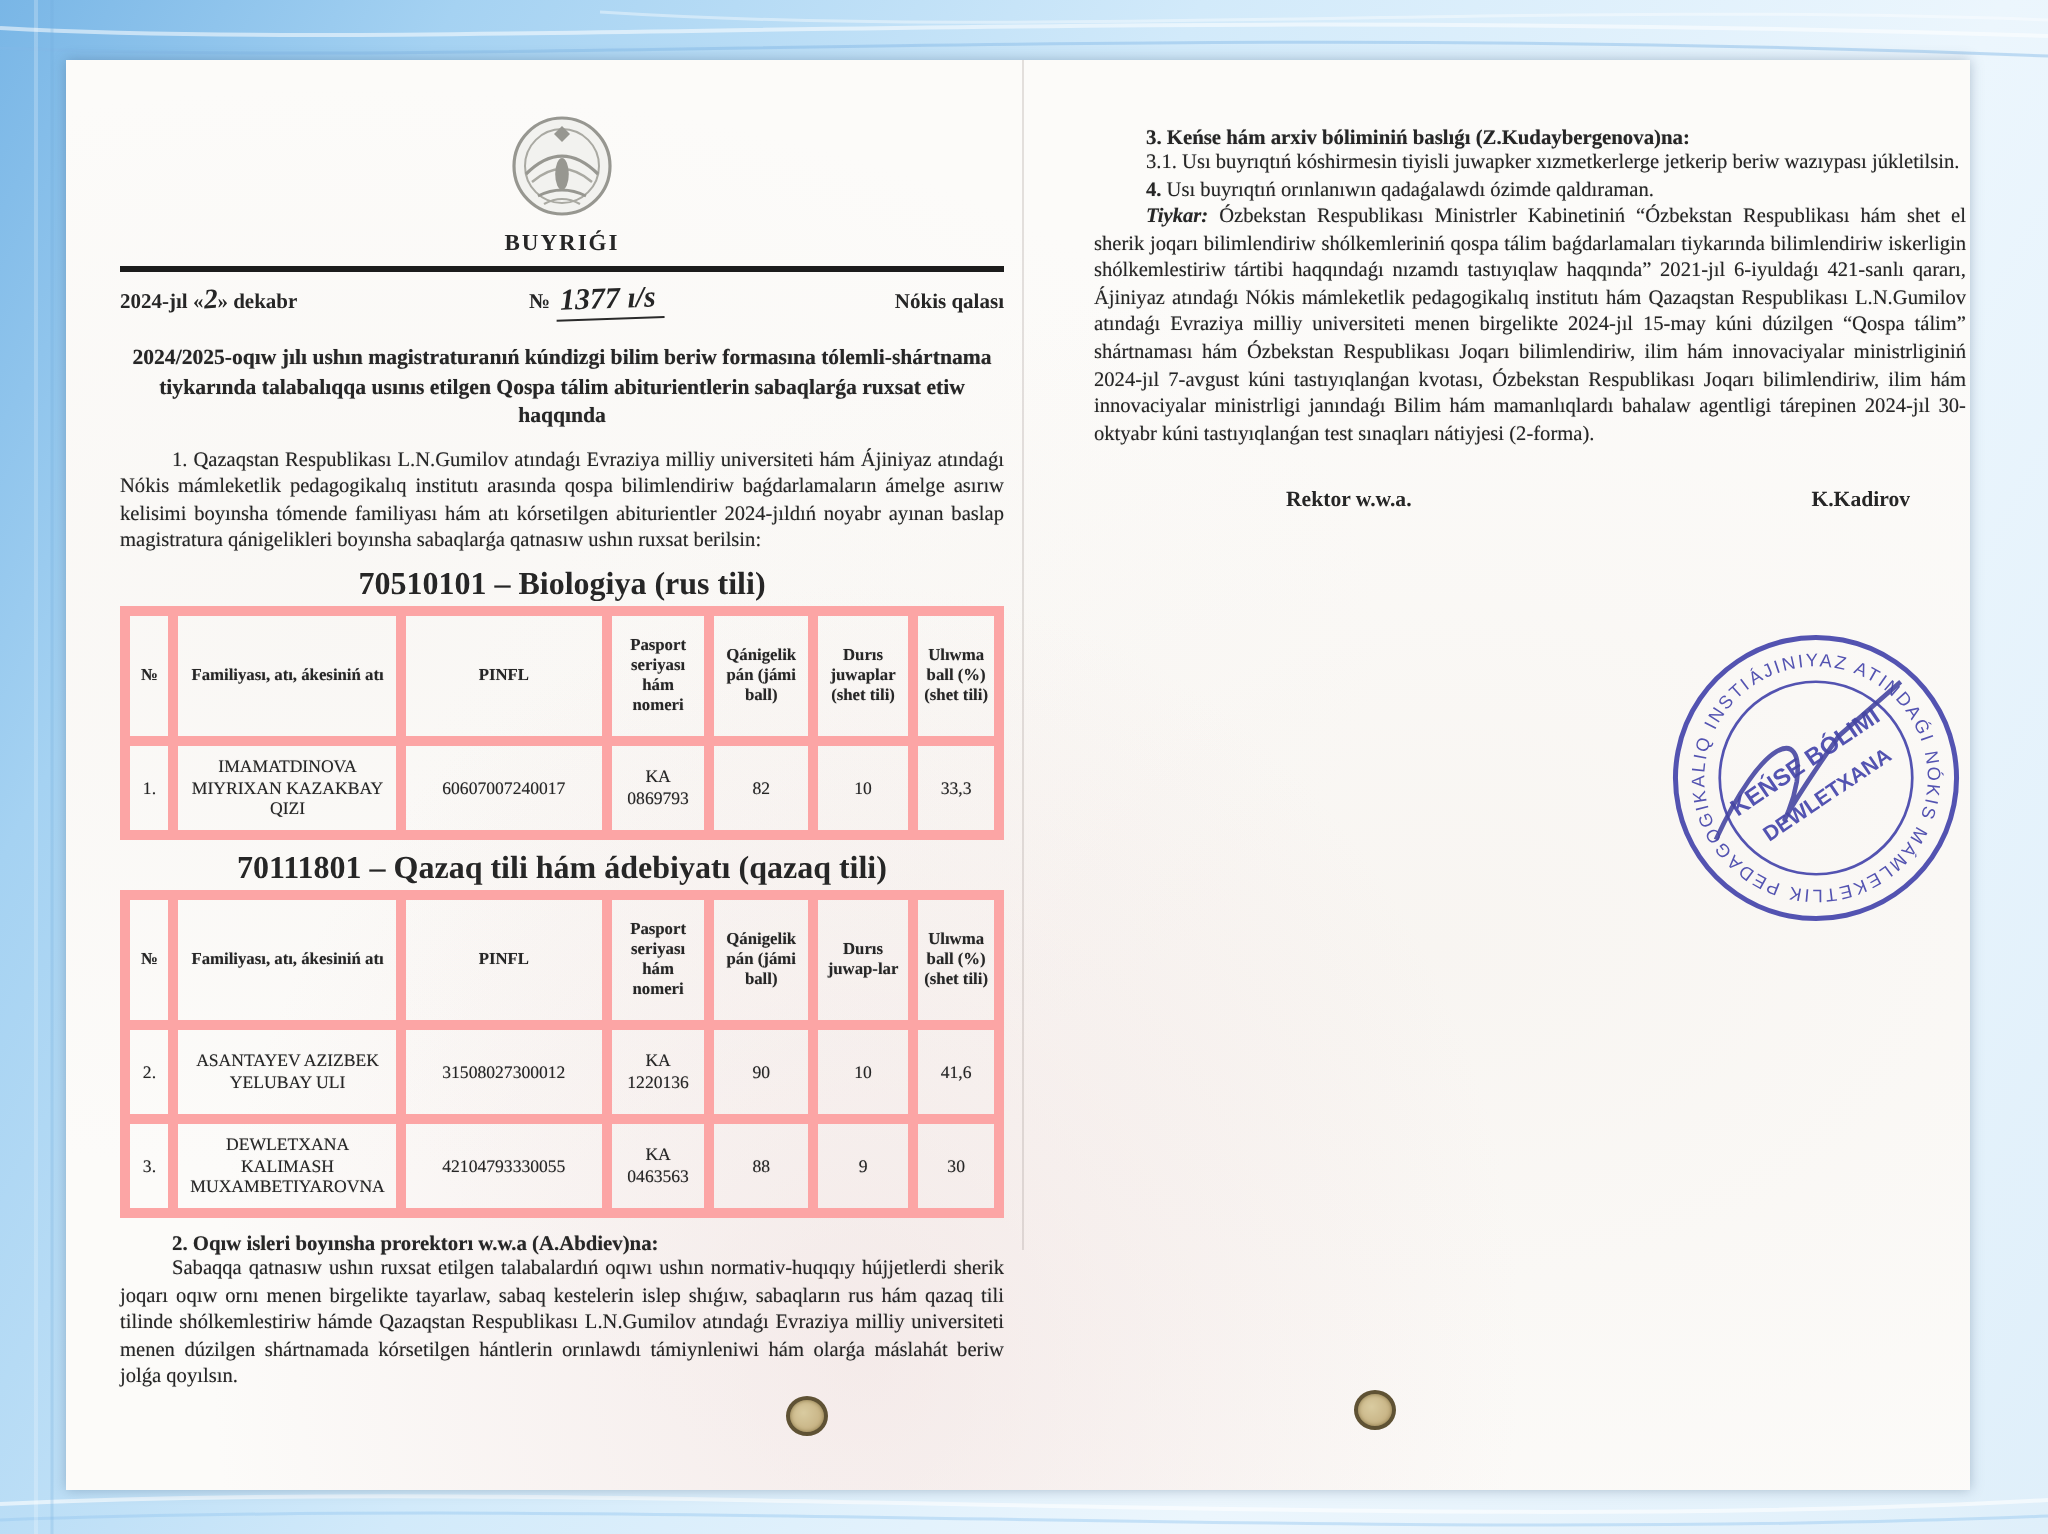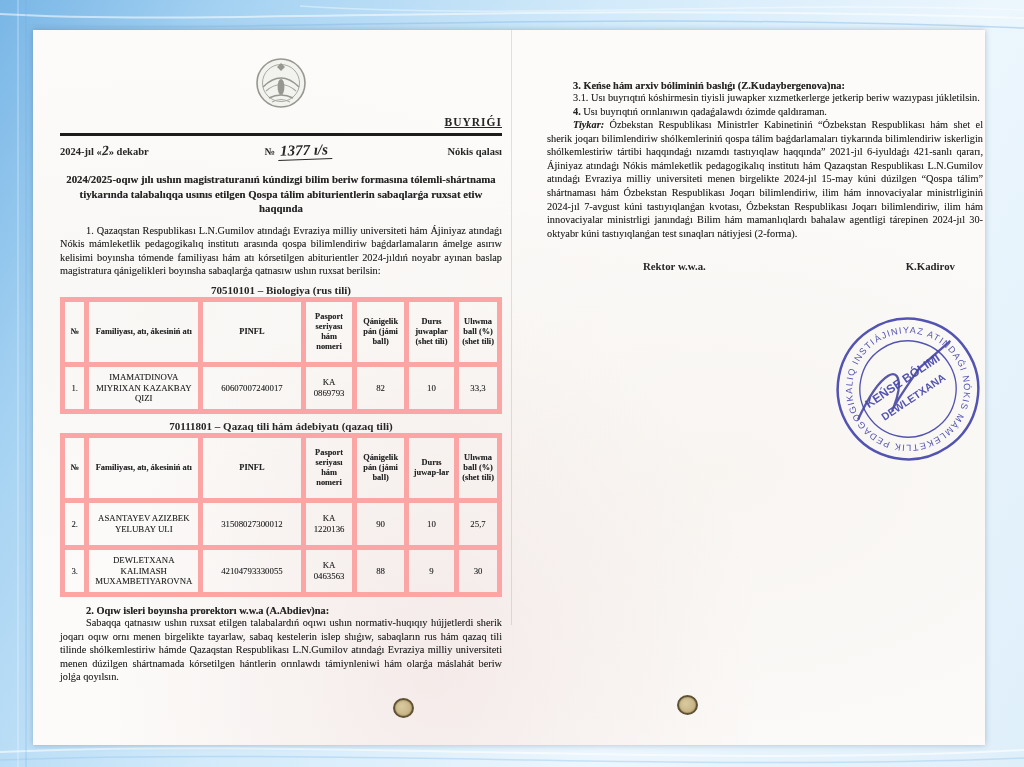--- a/index.html
+++ b/index.html
@@ -12,29 +12,29 @@
   .page::before{content:'';position:absolute;inset:0;pointer-events:none;
     background:radial-gradient(ellipse at 42% 90%,rgba(236,216,216,.45),transparent 42%),
                radial-gradient(ellipse at 72% 62%,rgba(242,236,230,.4),transparent 55%),
                radial-gradient(ellipse at 15% 40%,rgba(244,240,236,.35),transparent 45%);}
   .fold{position:absolute;top:0;bottom:120px;left:478px;width:1px;background:rgba(150,140,135,.25);}
   .col{position:absolute;color:#262626;}
   .col-left{left:27px;top:26px;width:442px;}
   .col-right{left:514px;top:34px;width:436px;}
   .emblem{display:block;margin:0 auto 6px auto;opacity:.85;}
   .inst{font-weight:bold;text-align:center;font-size:11px;line-height:1.25;text-shadow:0 0 .5px rgba(60,60,60,.7);}
-  .order-word{font-weight:bold;text-align:right;font-size:11.5px;letter-spacing:1px;margin-top:1px;text-decoration:underline;}
+  .order-word{font-weight:bold;text-align:center;font-size:11.5px;letter-spacing:1px;margin-top:1px;}
   .rule{border-top:3.5px solid #1c1c1c;margin-top:5px;}
   .date-row{display:flex;justify-content:space-between;align-items:baseline;font-size:10.5px;font-weight:bold;margin-top:6px;}
   .hand{font-style:italic;font-weight:bold;font-size:14px;display:inline-block;transform:rotate(-4deg);}
   .hand-num{font-style:italic;font-weight:bold;font-size:15px;display:inline-block;transform:rotate(-2deg);
     border-bottom:1.5px solid #2a2a2a;padding:0 4px 0 2px;}
   .doc-title{font-weight:bold;text-align:center;font-size:10.8px;line-height:1.35;margin:12px 4px 8px 4px;text-shadow:0 0 .4px rgba(70,70,70,.6);}
   .para{font-size:10.3px;line-height:1.32;text-align:justify;text-indent:26px;text-shadow:0 0 .4px rgba(80,80,80,.5);}
-  .tbl-caption{font-weight:bold;text-align:center;font-size:11px;margin:6px 0 1px 0;}
+  .tbl-caption{font-weight:bold;text-align:center;font-size:16px;margin:6px 0 1px 0;}
   table.doc{border-collapse:collapse;width:100%;table-layout:fixed;background:transparent;}
   table.doc th,table.doc td{border:5px solid #fca5a5;padding:1px 2px;text-align:center;vertical-align:middle;
     font-size:8.4px;line-height:1.2;word-wrap:break-word;text-shadow:0 0 .4px rgba(80,80,80,.5);}
   table.doc th{font-weight:bold;height:58px;}
   table.doc td{height:40px;font-size:8.8px;}
   .sec-head{font-weight:bold;font-size:10.4px;text-indent:26px;margin-top:8px;text-shadow:0 0 .4px rgba(70,70,70,.6);}
   .b{font-weight:bold;}
   .bi{font-weight:bold;font-style:italic;}
   .sig-row{display:flex;justify-content:space-between;font-weight:bold;font-size:10.8px;margin-top:20px;padding:0 28px 0 96px;}
   .stamp-wrap{position:absolute;left:798px;top:282px;width:154px;height:154px;pointer-events:none;}
@@ -145,40 +145,40 @@
             </tr>
           </thead>
           <tbody>
             <tr>
               <td>2.</td>
               <td>ASANTAYEV AZIZBEK YELUBAY ULI</td>
               <td>31508027300012</td>
               <td>KA 1220136</td>
               <td>90</td>
               <td>10</td>
-              <td>25,7</td>
+              <td>41,6</td>
             </tr>
             <tr>
               <td>3.</td>
               <td>DEWLETXANA KALIMASH MUXAMBETIYAROVNA</td>
               <td>42104793330055</td>
               <td>KA 0463563</td>
               <td>88</td>
               <td>9</td>
               <td>30</td>
             </tr>
           </tbody>
         </table>
 
       <div class="sec-head">2. Oqıw isleri boyınsha prorektorı w.w.a (A.Abdiev)na:</div>
       <div class="para">Sabaqqa qatnasıw ushın ruxsat etilgen talabalardıń oqıwı ushın normativ-huqıqıy hújjetlerdi sherik joqarı oqıw ornı menen birgelikte tayarlaw, sabaq kestelerin islep shıǵıw, sabaqların rus hám qazaq tili tilinde shólkemlestiriw hámde Qazaqstan Respublikası L.N.Gumilov atındaǵı Evraziya milliy universiteti menen dúzilgen shártnamada kórsetilgen hántlerin orınlawdı támiynleniwi hám olarǵa máslahát beriw jolǵa qoyılsın.</div>
     </div>
 
     <div class="col col-right">
-      <div class="sec-head" style="margin-top:16px;">3. Keńse hám arxiv bóliminiń baslıǵı (Z.Kudaybergenova)na:</div>
+      <div class="sec-head" style="margin-top:0;">3. Keńse hám arxiv bóliminiń baslıǵı (Z.Kudaybergenova)na:</div>
       <div class="para">3.1. Usı buyrıqtıń kóshirmesin tiyisli juwapker xızmetkerlerge jetkerip beriw wazıypası júkletilsin.</div>
       <div class="para"><span class="b">4.</span><span> Usı buyrıqtıń orınlanıwın qadaǵalawdı ózimde qaldıraman.</span></div>
       <div class="para"><span class="bi">Tiykar:</span><span> Ózbekstan Respublikası Ministrler Kabinetiniń “Ózbekstan Respublikası hám shet el sherik joqarı bilimlendiriw shólkemleriniń qospa tálim baǵdarlamaları tiykarında bilimlendiriw iskerligin shólkemlestiriw tártibi haqqındaǵı nızamdı tastıyıqlaw haqqında” 2021-jıl 6-iyuldaǵı 421-sanlı qararı, Ájiniyaz atındaǵı Nókis mámleketlik pedagogikalıq institutı hám Qazaqstan Respublikası L.N.Gumilov atındaǵı Evraziya milliy universiteti menen birgelikte 2024-jıl 15-may kúni dúzilgen “Qospa tálim” shártnaması hám Ózbekstan Respublikası Joqarı bilimlendiriw, ilim hám innovaciyalar ministrliginiń 2024-jıl 7-avgust kúni tastıyıqlanǵan kvotası, Ózbekstan Respublikası Joqarı bilimlendiriw, ilim hám innovaciyalar ministrligi janındaǵı Bilim hám mamanlıqlardı bahalaw agentligi tárepinen 2024-jıl 30-oktyabr kúni tastıyıqlanǵan test sınaqları nátiyjesi (2-forma).</span></div>
 
       <div class="sig-row">
         <span>Rektor w.w.a.</span>
         <span>K.Kadirov</span>
       </div>
     </div>
 

